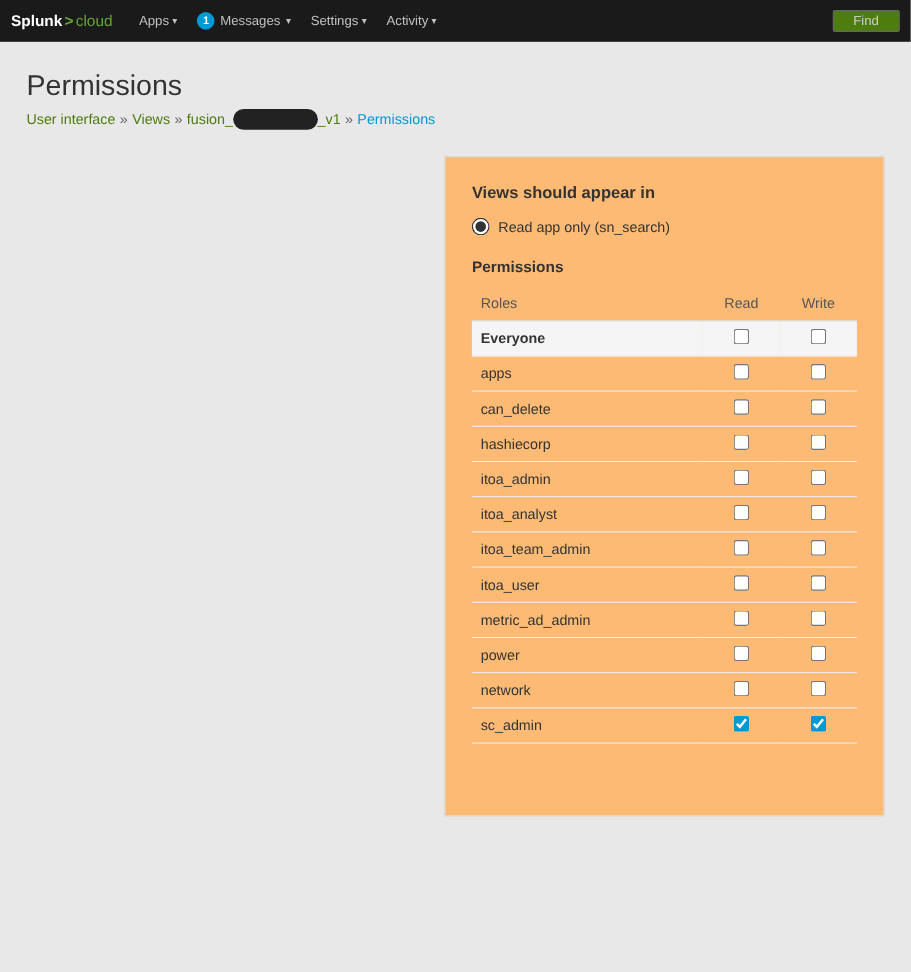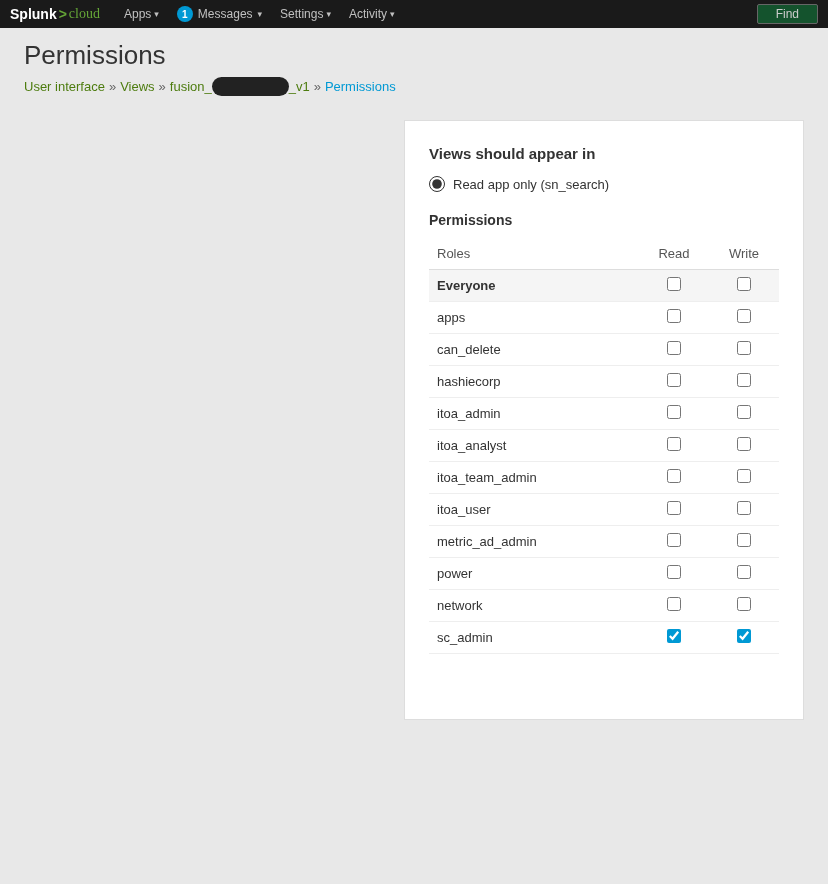--- a/index.html
+++ b/index.html
@@ -1,34 +1,34 @@
 <!DOCTYPE html>
 <html><head>
   <meta charset="utf-8">
   <style>
     * { box-sizing: border-box; margin: 0; padding: 0; }
     body { font-family: Arial, "Helvetica Neue", sans-serif; font-size: 14px; background: #e8e8e8; }
 
     
     .topnav {
       background: #1a1a1a;
-      height: 28px;
+      height: 38px;
       display: flex;
       align-items: center;
       padding: 0 10px;
       gap: 16px;
     }
     .topnav-logo {
       display: flex;
       align-items: center;
       gap: 2px;
     }
     .logo-splunk { color: #fff; font-weight: bold; font-size: 14px; }
     .logo-arrow { color: #65a637; font-size: 14px; font-weight: bold; }
-    .logo-cloud { color: #65a637; font-size: 14px; font-family: Liberation Serif, serif; }
+    .logo-cloud { color: #65a637; font-size: 14px; }
     .topnav-items { display: flex; align-items: center; gap: 2px; }
     .topnav-item {
       color: #c0c0c0;
       font-size: 12px;
       padding: 4px 8px;
       cursor: pointer;
       display: flex;
       align-items: center;
       gap: 3px;
     }
@@ -39,33 +39,33 @@
       border-radius: 50%;
       width: 16px;
       height: 16px;
       display: inline-flex;
       align-items: center;
       justify-content: center;
       font-size: 10px;
       font-weight: bold;
     }
     .find-btn {
-      background: #14532d;
+      background: #4d7c0f;
       border: 1px solid #666;
       color: #ccc;
       padding: 2px 18px;
       font-size: 12px;
       cursor: pointer;
       border-radius: 2px;
       margin-left: auto;
     }
 
     
     .page-content {
-      padding: 12px 24px 24px 24px;
+      padding: 24px 24px 24px 24px;
     }
     .page-title {
       font-size: 26px;
       font-weight: 300;
       color: #333;
       margin-bottom: 6px;
     }
     .breadcrumb {
       font-size: 13px;
       color: #0099d4;
@@ -90,21 +90,21 @@
     .main-layout {
       display: flex;
       gap: 0;
     }
     .left-panel {
       flex: 0 0 380px;
       min-height: 600px;
     }
     .right-panel {
       flex: 1;
-      background: #ffffff;
+      background: #fdba74;
       border: 1px solid #ddd;
       padding: 24px;
       min-width: 360px;
     }
 
     
     .section-title {
       font-size: 15px;
       font-weight: 600;
       color: #333;

